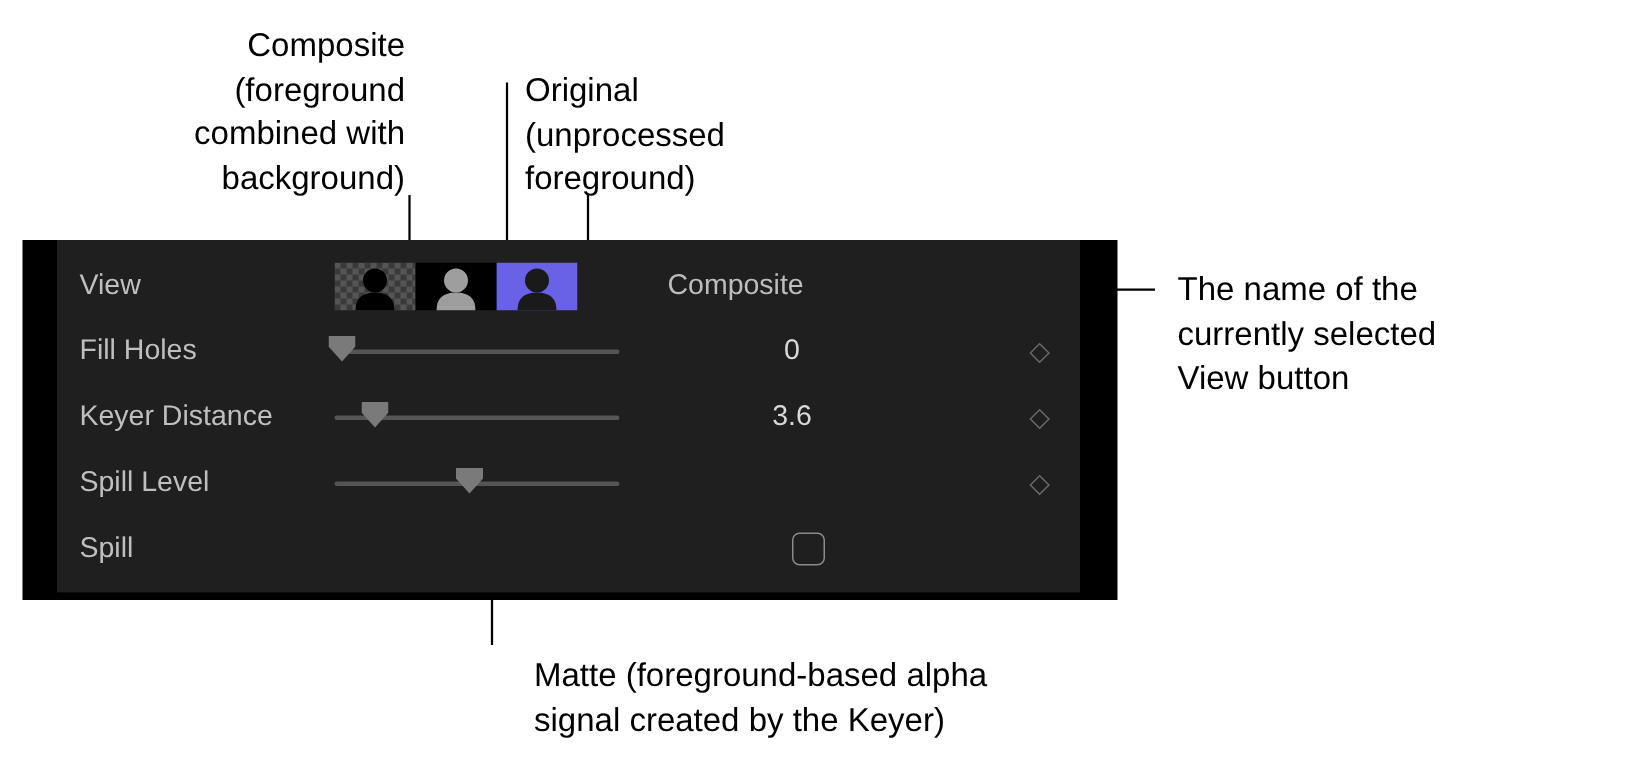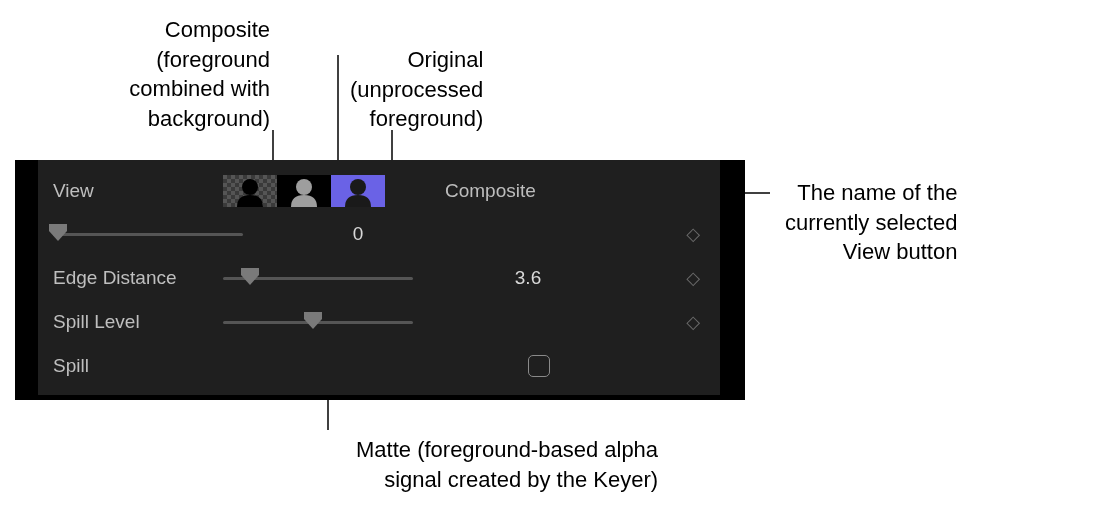--- a/index.html
+++ b/index.html
@@ -9,21 +9,20 @@
       background: #fff;
       font-family: -apple-system, "Helvetica Neue", Arial, sans-serif;
       position: relative;
       overflow: hidden;
     }
     .anno {
       position: absolute;
       font-size: 22px;
       color: #000;
       line-height: 1.35;
-      text-align: right;
     }
     svg.callout {
       position: absolute;
       top: 0; left: 0;
       width: 1101px; height: 508px;
       pointer-events: none;
     }
     .panel-wrap {
       position: absolute;
       left: 15px;
@@ -160,34 +159,35 @@
             <rect width="54" height="32" fill="#6a62e6"></rect>
             <ellipse cx="27" cy="12" rx="8" ry="8" fill="#1a1a1a"></ellipse>
             <path d="M14 32 Q14 20 27 20 Q40 20 40 32 Z" fill="#1a1a1a"></path>
           </svg>
         </div>
       </div>
       <div class="view-name">Composite</div>
     </div>
 
     <div class="row">
+      <div class="label">Fill Holes</div>
       <div class="slider">
         <div class="track"></div>
         <div class="thumb" style="left:-4px;">
           <svg width="18" height="18">
               <path d="M0 0 L18 0 L18 7 L9 17 L0 7 Z" fill="#7a7a7a"></path>
             </svg>
         </div>
       </div>
       <div class="val">0</div>
       <div class="kf">◇</div>
     </div>
 
     <div class="row">
-      <div class="label">Edge Distance</div>
+      <div class="label">Keyer Distance</div>
       <div class="slider">
         <div class="track"></div>
         <div class="thumb" style="left:18px;">
           <svg width="18" height="18">
               <path d="M0 0 L18 0 L18 7 L9 17 L0 7 Z" fill="#7a7a7a"></path>
             </svg>
         </div>
       </div>
       <div class="val">3.6</div>
       <div class="kf">◇</div>

